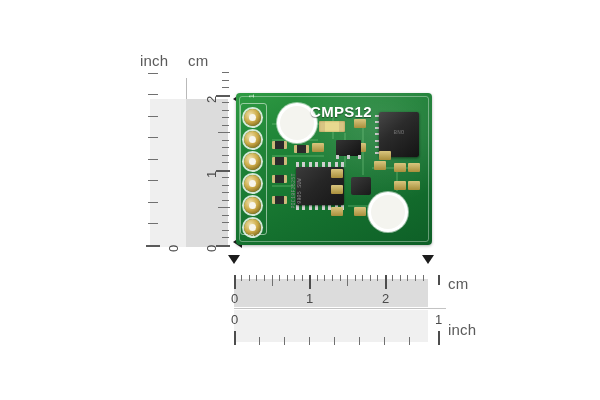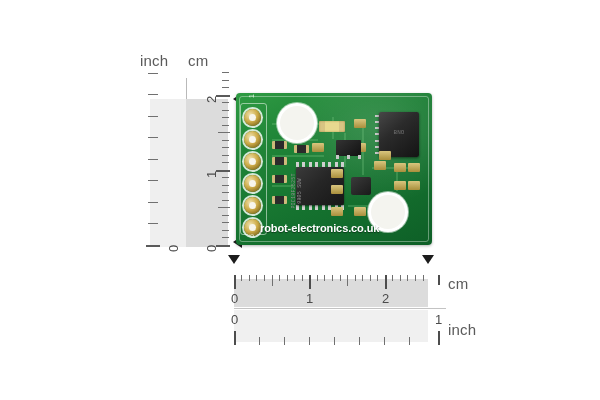--- a/index.html
+++ b/index.html
@@ -292,21 +292,21 @@
       <div class="cap" style="left:95px;top:92px;"></div>
       <div class="cap" style="left:138px;top:68px;"></div>
       <div class="cap" style="left:158px;top:70px;"></div>
       <div class="cap" style="left:172px;top:70px;"></div>
       <div class="cap" style="left:158px;top:88px;"></div>
       <div class="cap" style="left:172px;top:88px;"></div>
       <div class="cap" style="left:95px;top:114px;"></div>
       <div class="cap" style="left:118px;top:114px;"></div>
       <div class="cap" style="left:143px;top:58px;"></div>
 
-      <div id="pcb-url">robot-electronics.co.uk</div>
+      <div id="pcb-title">CMPS12</div>
       <div id="pcb-pin1">1</div>
       <div id="pcb-pin6">6</div>
     </div>
   </div>
 
   <div id="h-ruler">
 
     <div class="tri-down" style="left:2px;top:0px;"></div>
     <div class="tri-down" style="left:196px;top:0px;"></div>
 

